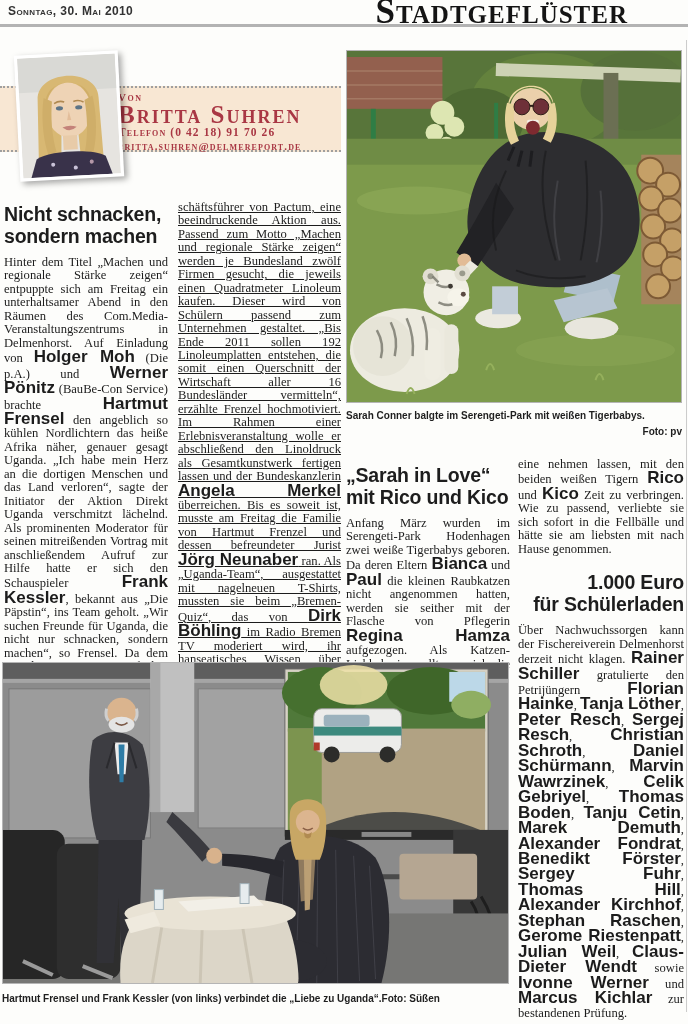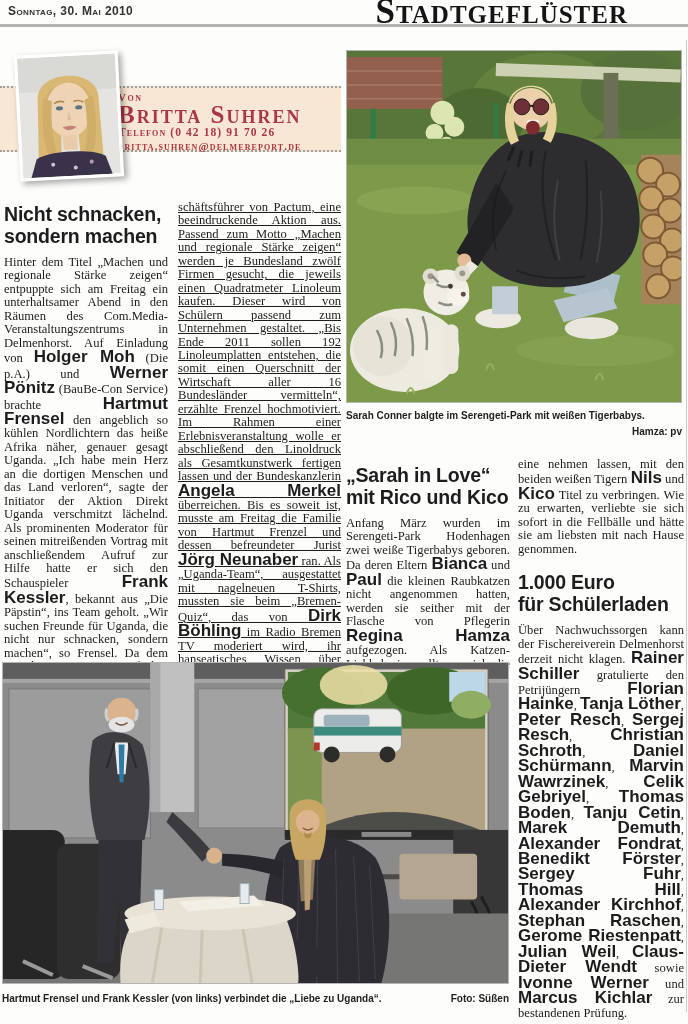--- a/index.html
+++ b/index.html
@@ -25,28 +25,28 @@
         box-shadow:3px 3px 6px rgba(0,0,0,.35);}
   .portrait svg{width:100%;height:100%;display:block;}
   
   .col{position:absolute;margin-top:12px;}
   .headline{font-family:"Liberation Sans",sans-serif;font-weight:700;font-size:19.5px;
         line-height:22px;letter-spacing:-.2px;color:var(--headline);white-space:pre-line;
         margin:0 0 9px 0;}
   .body{font-size:12.6px;line-height:13.45px;text-align:justify;hyphens:auto;
         overflow-wrap:break-word;margin:0;}
   .bname{font-family:"Liberation Sans",sans-serif;font-weight:700;font-size:17px;}
-  .h-mid{margin-top:15px;}
+  .h-mid{margin-top:15px;text-align:right;}
   
   .photo{position:absolute;border:1px solid #b5b5b5;box-sizing:border-box;background:#cfcfc8;}
   .photo svg{width:100%;height:100%;display:block;}
   .cap{position:absolute;font-family:"Liberation Sans",sans-serif;font-weight:700;
         font-size:10px;line-height:15.5px;color:#1e1e1e;text-align:justify;}
   .cap .credit{float:right;padding-left:10px;}
-  .cap2{display:flex;justify-content:space-between;text-align:left;}
+  .cap2{display:flex;text-align:left;}
   .edge{position:absolute;left:686px;top:40px;width:1px;height:972px;background:#cccccc;}
 </style>
 </head>
 <body>
 
 <div class="page">
 
   <div class="date">Sonntag, 30. Mai 2010</div>
   <div class="masthead">Stadtgeflüster</div>
   <div class="rule"></div>
@@ -174,31 +174,31 @@
             <path d="M92 252 q8 4 14 2"></path>
             <path d="M86 226 l6 6"></path>
         </g>
       </g>
       <path d="M140 320 q4 -12 8 0 M250 330 q4 -12 8 0 M60 344 q4 -12 8 0" stroke="#95b05c" stroke-width="2" fill="none"></path>
     </svg>
   </div>
 
   <div class="cap" style="left:346px;top:408px;width:336px;">
     <span>Sarah Conner balgte im Serengeti-Park mit weißen Tigerbabys.</span>
-    <span class="credit">Hamza: pv</span>
+    <span class="credit">Foto: pv</span>
   </div>
 
   <div class="col" style="left:346px;top:452px;width:164px;">
     <h2 class="headline">„Sarah in Love“
 mit Rico und Kico</h2>
     <p class="body"><span>Anfang März wurden im Serengeti-Park Hodenhagen zwei weiße Tigerbabys geboren. Da deren Eltern </span><span class="bname">Bianca</span><span> und </span><span class="bname">Paul</span><span> die kleinen Raubkatzen nicht angenommen hatten, werden sie seither mit der Flasche von Pflegerin </span><span class="bname">Regina Hamza</span><span> aufgezogen. Als Katzen-Liebhaberin wollte es sich die Sängerin </span><span class="bname">Sarah Connor</span></p>
   </div>
 
   <div class="col" style="left:518px;top:446px;width:166px;">
-    <p class="body"><span>eine nehmen lassen, mit den beiden weißen Tigern </span><span class="bname">Nils</span><span> und </span><span class="bname">Kico</span><span> Titel zu verbringen. Wie zu erwarten, verliebte sie sich sofort in die Fellbälle und hätte sie am liebsten mit nach Hause genommen.</span></p>
+    <p class="body"><span>eine nehmen lassen, mit den beiden weißen Tigern </span><span class="bname">Rico</span><span> und </span><span class="bname">Kico</span><span> Zeit zu verbringen. Wie zu passend, verliebte sie sich sofort in die Fellbälle und hätte sie am liebsten mit nach Hause genommen.</span></p>
     <h2 class="headline h-mid">1.000 Euro
 für Schülerladen</h2>
     <p class="body"><span>Über Nachwuchssorgen kann der Fischereiverein Delmenhorst derzeit nicht klagen. </span><span class="bname">Rainer Schiller</span><span> gratulierte den Petrijüngern </span><span class="bname">Florian Hainke</span><span>, </span><span class="bname">Tanja Löther</span><span>, </span><span class="bname">Peter Resch</span><span>, </span><span class="bname">Sergej Resch</span><span>, </span><span class="bname">Christian Schroth</span><span>, </span><span class="bname">Daniel Schürmann</span><span>, </span><span class="bname">Marvin Wawrzinek</span><span>, </span><span class="bname">Celik Gebriyel</span><span>, </span><span class="bname">Thomas Boden</span><span>, </span><span class="bname">Tanju Cetin</span><span>, </span><span class="bname">Marek Demuth</span><span>, </span><span class="bname">Alexander Fondrat</span><span>, </span><span class="bname">Benedikt Förster</span><span>, </span><span class="bname">Sergey Fuhr</span><span>, </span><span class="bname">Thomas Hill</span><span>, </span><span class="bname">Alexander Kirchhof</span><span>, </span><span class="bname">Stephan Raschen</span><span>, </span><span class="bname">Gerome Riestenpatt</span><span>, </span><span class="bname">Julian Weil</span><span>, </span><span class="bname">Claus-Dieter Wendt</span><span> sowie </span><span class="bname">Ivonne Werner</span><span> und </span><span class="bname">Marcus Kichlar</span><span> zur bestandenen Prüfung.</span></p>
   </div>
 
   <div class="photo" style="left:2px;top:662px;width:507px;height:322px;">
     <svg viewBox="0 0 507 322" preserveAspectRatio="none">
       <rect width="507" height="322" fill="#8b8b8b"></rect>
       <rect width="507" height="16" fill="#5e5e5e"></rect>
       <rect y="16" width="507" height="4" fill="#a5a5a5"></rect>

